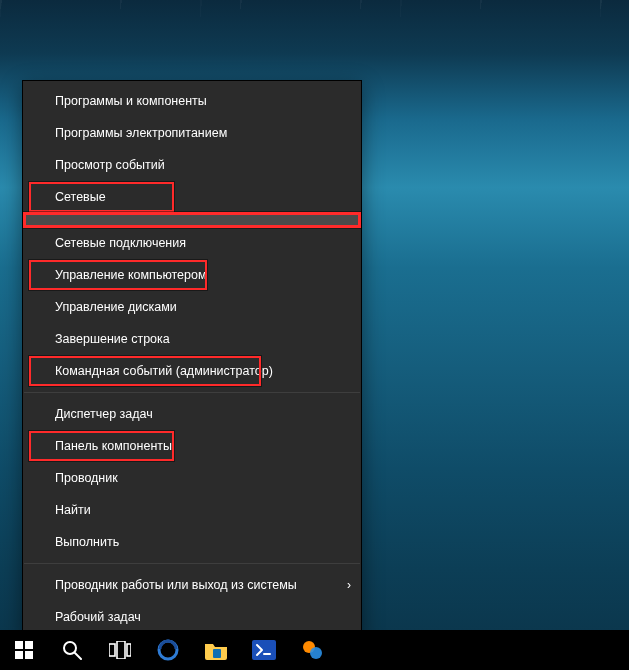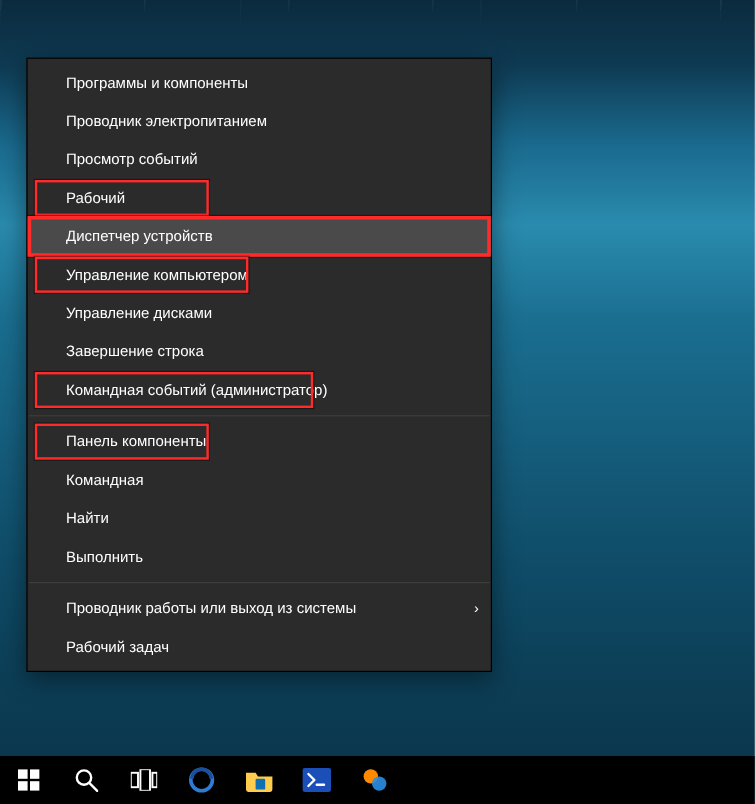--- a/index.html
+++ b/index.html
@@ -15,22 +15,22 @@
     background:
       linear-gradient(100deg, rgba(255,255,255,.15) 0 2px, transparent 2px 60px) 0 0/120px 100%,
       linear-gradient(95deg, rgba(255,255,255,.08) 0 2px, transparent 2px 90px) 0 0/200px 100%;
     mix-blend-mode: screen;
   }
 
   
   .menu {
     position: absolute;
     left: 22px;
-    top: 48px;
-    width: 388px;
+    top: 80px;
+    width: 340px;
     background: #2b2b2b;
     color: #fff;
     padding: 4px 0;
     box-shadow: 0 6px 20px rgba(0,0,0,.45);
     border: 1px solid #000;
   }
   .menu .item {
     position: relative;
     padding: 7px 14px 7px 32px;
     font-size: 12.5px;
@@ -82,31 +82,33 @@
   .tbtn.explorer .clip  { fill:#0f6fb3; }
   .tbtn.ps .bg { fill:#1a4fb8; }
 </style>
 </head>
 <body>
 
 <div class="rays"></div>
 
 <div class="menu" id="menu">
     <div class="item"><span>Программы и компоненты</span></div>
-    <div class="item"><span>Проводник электропитанием</span></div>
+    <div class="item"><span>Программы электропитанием</span></div>
     <div class="item"><span>Просмотр событий</span></div>
-    <div class="item"><span>Рабочий</span><span class="hl" style="left: 6px; width: 145px; top: 1px; bottom: 1px;"></span></div>
-    <div class="item hover"><span>Диспетчер устройств</span><span class="hl" style="inset: -1px 0px; border-width: 3px;"></span></div>
+    <div class="item"><span>Сетевые</span><span class="hl" style="left: 6px; width: 145px; top: 1px; bottom: 1px;"></span></div>
+    <div class="item hover"><span class="hl" style="inset: -1px 0px; border-width: 3px;"></span></div>
+    <div class="item"><span>Сетевые подключения</span></div>
     <div class="item"><span>Управление компьютером</span><span class="hl" style="left: 6px; width: 178px; top: 1px; bottom: 1px;"></span></div>
     <div class="item"><span>Управление дисками</span></div>
     <div class="item"><span>Завершение строка</span></div>
     <div class="item"><span>Командная событий (администратор)</span><span class="hl" style="left: 6px; width: 232px; top: 1px; bottom: 1px;"></span></div>
     <div class="sep"></div>
+    <div class="item"><span>Диспетчер задач</span></div>
     <div class="item"><span>Панель компоненты</span><span class="hl" style="left: 6px; width: 145px; top: 1px; bottom: 1px;"></span></div>
-    <div class="item"><span>Командная</span></div>
+    <div class="item"><span>Проводник</span></div>
     <div class="item"><span>Найти</span></div>
     <div class="item"><span>Выполнить</span></div>
     <div class="sep"></div>
     <div class="item"><span>Проводник работы или выход из системы</span><span class="chev">›</span></div>
     <div class="item"><span>Рабочий задач</span></div>
   </div>
 
 <div class="taskbar" id="taskbar">
     <div class="tbtn windows">
       <svg width="18" height="18" viewBox="0 0 18 18">

